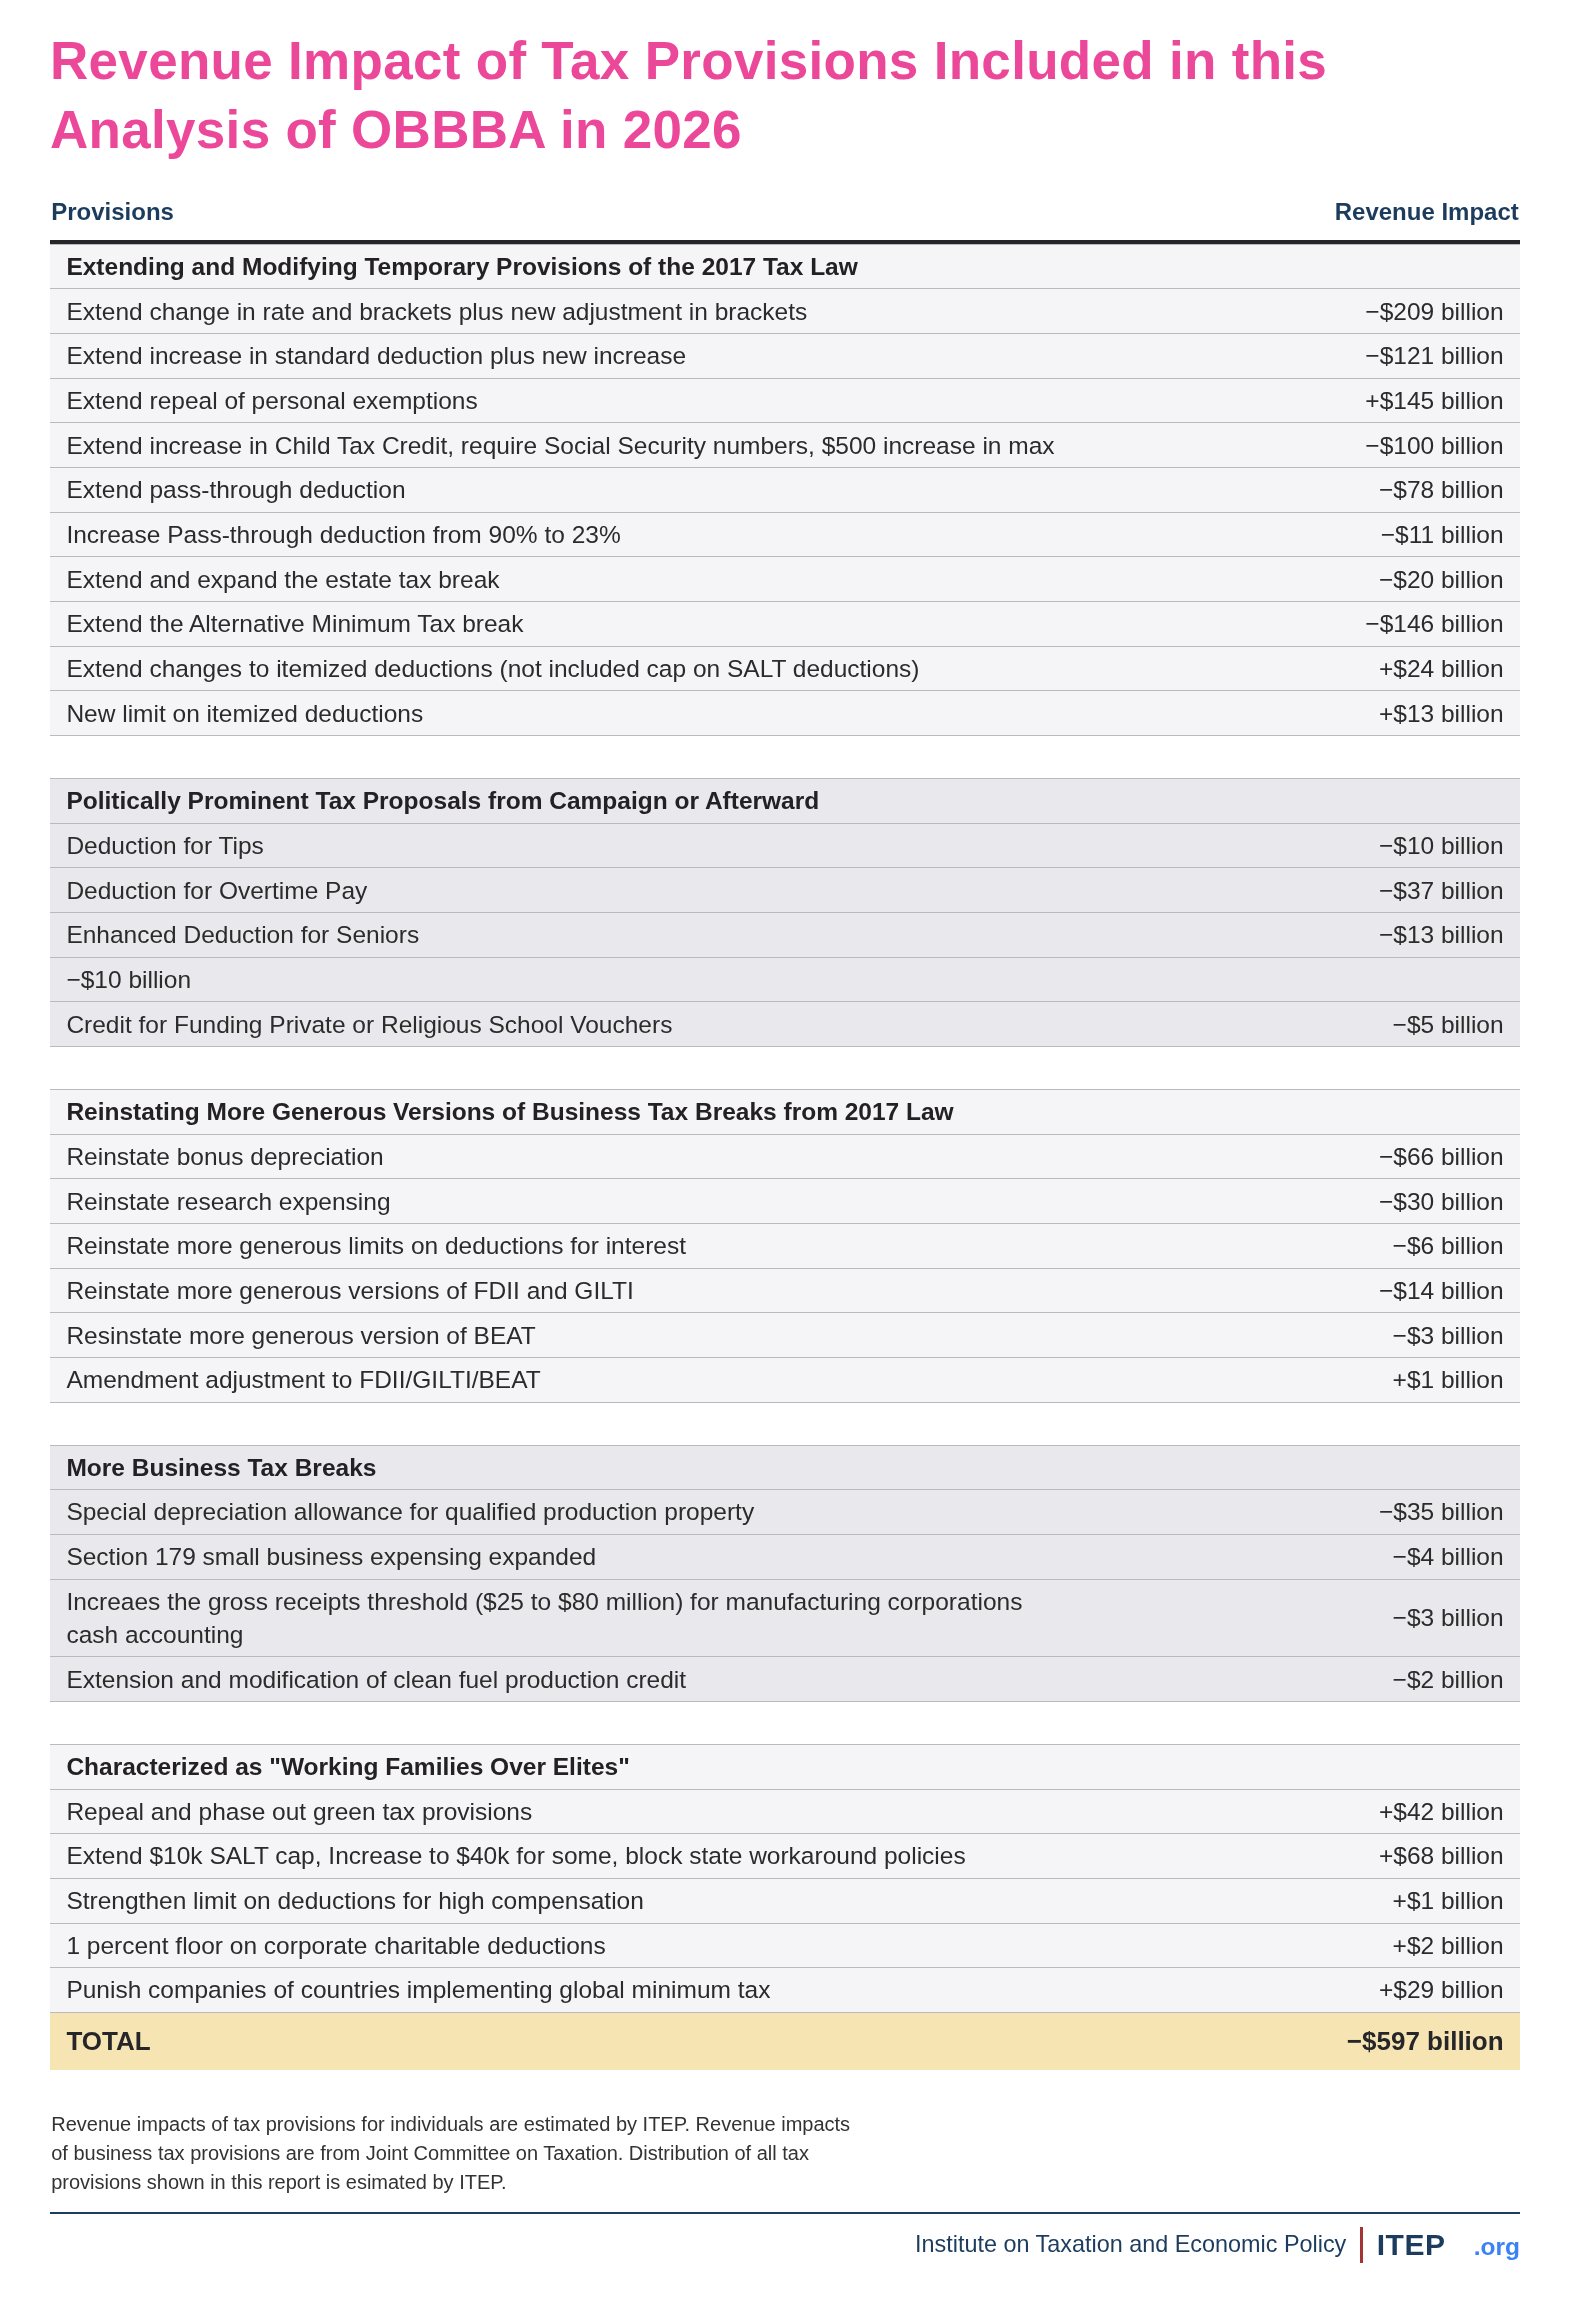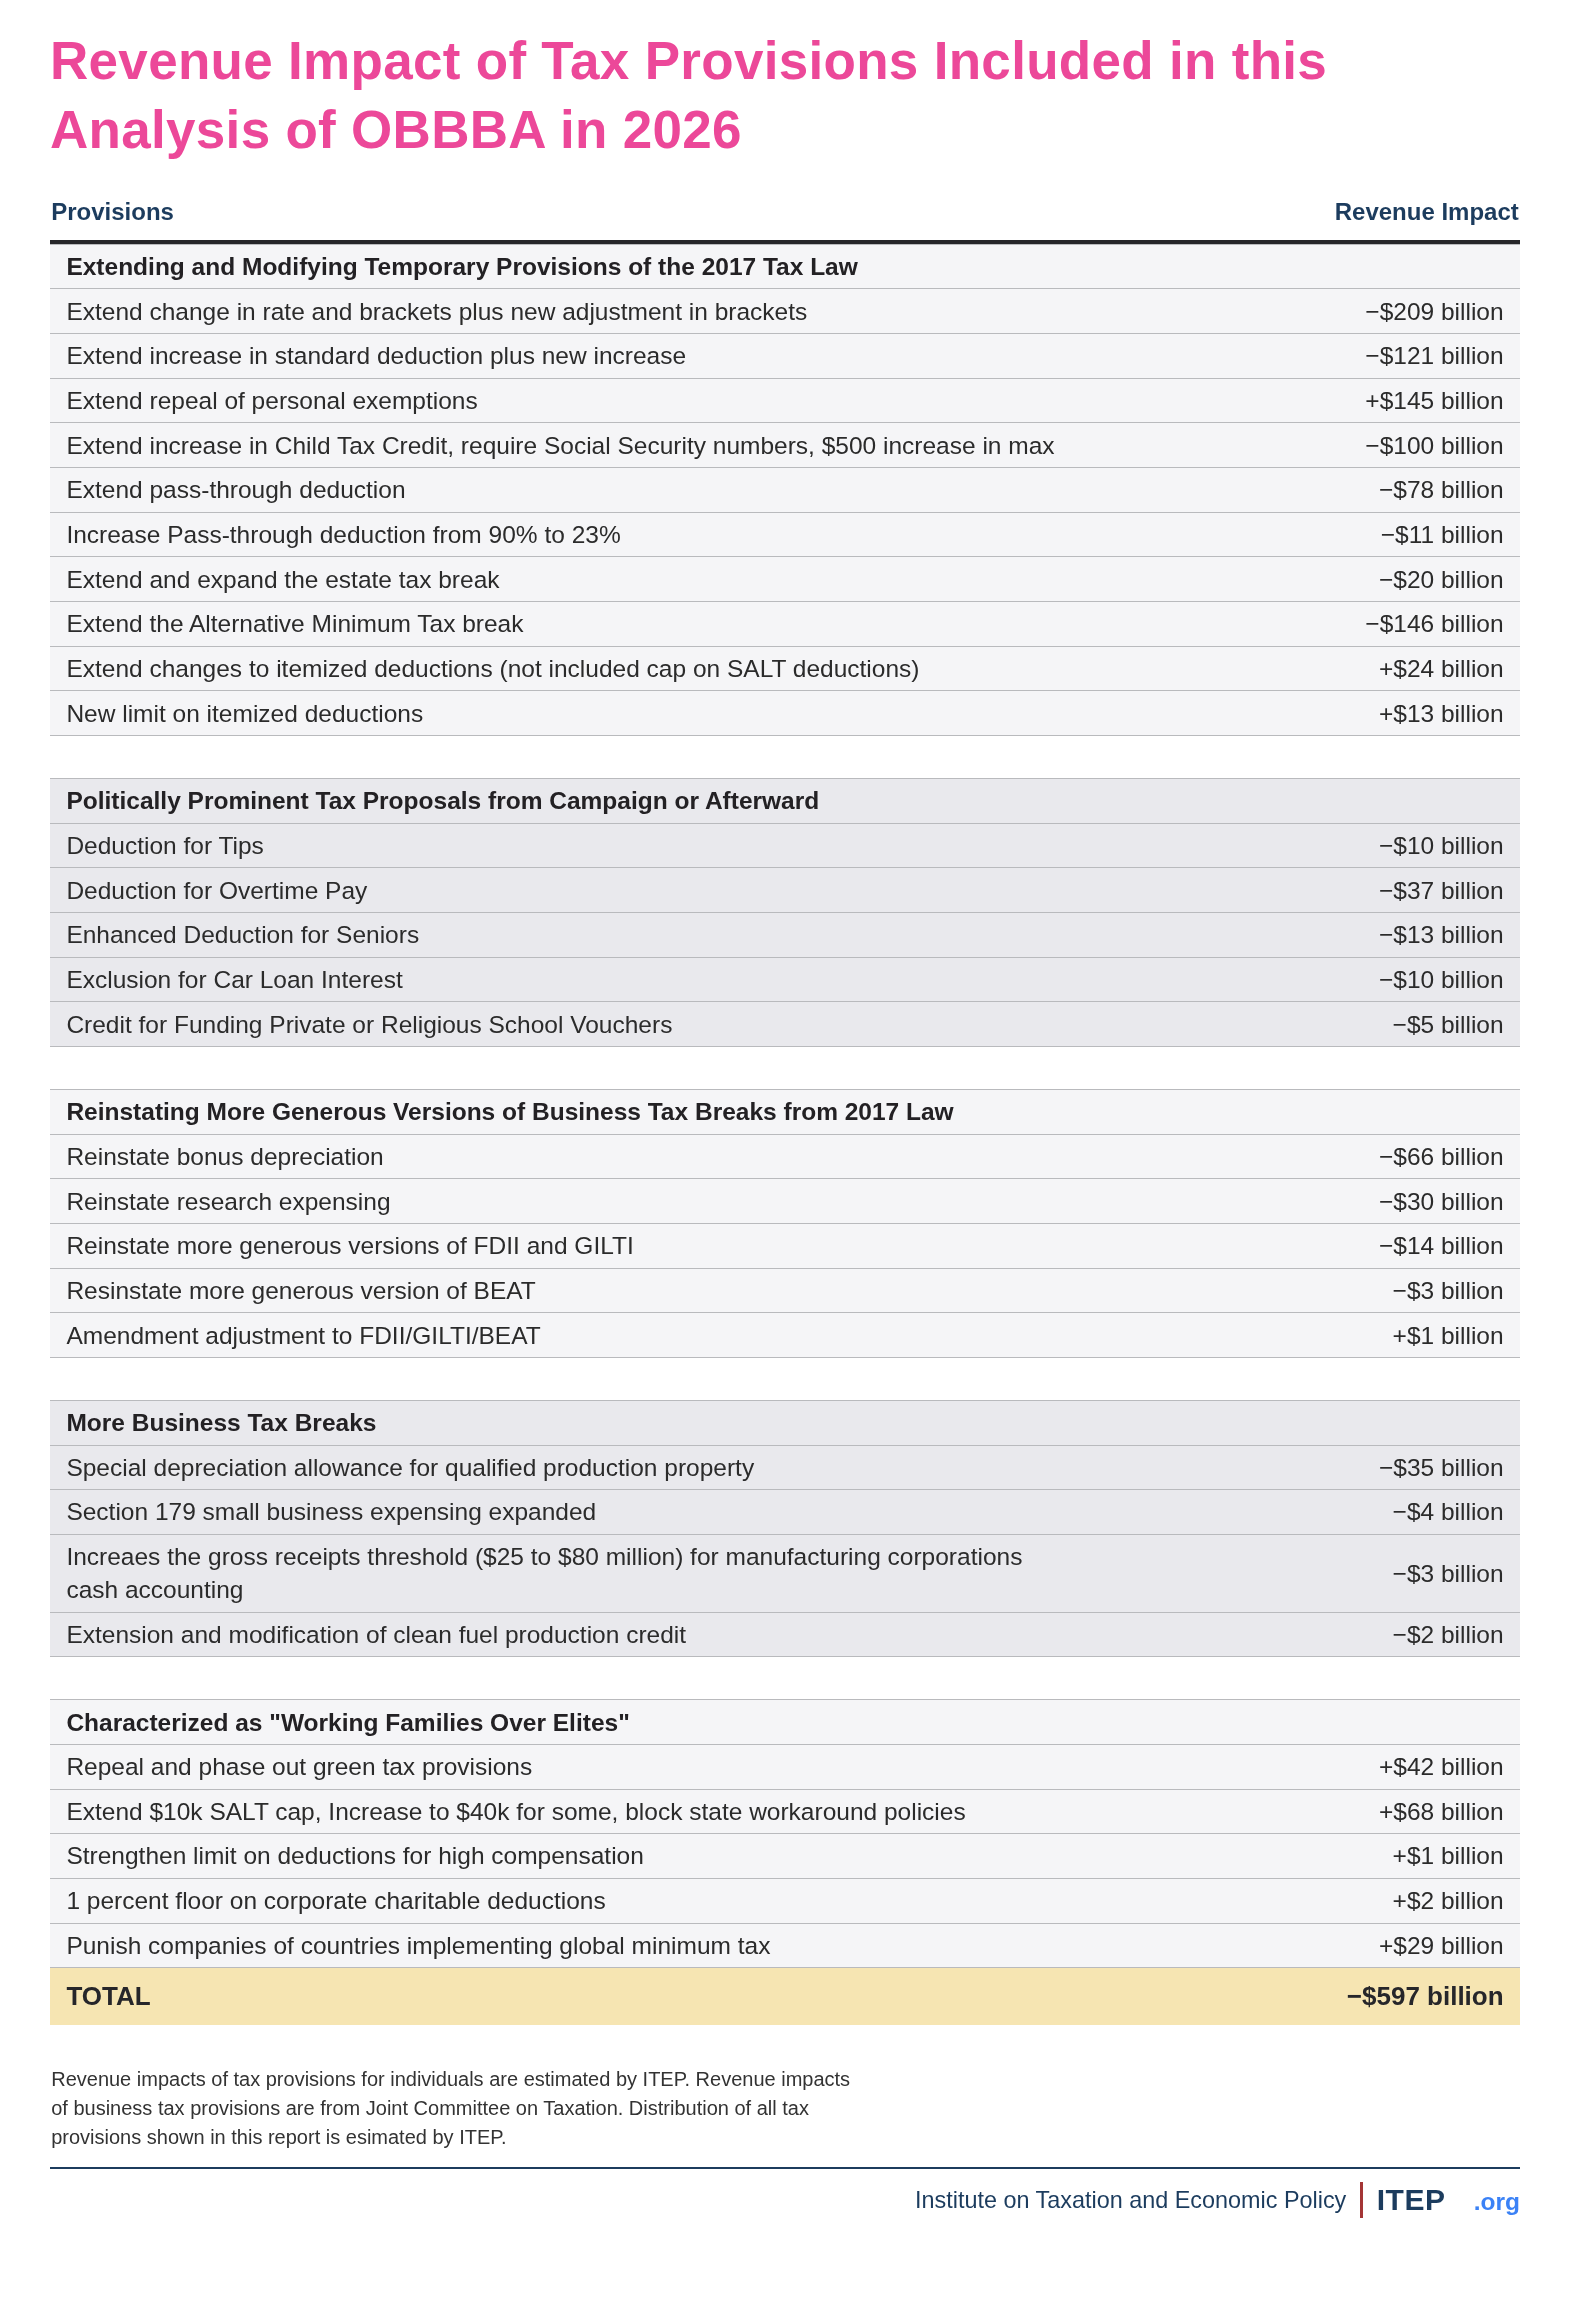--- a/index.html
+++ b/index.html
@@ -161,37 +161,40 @@
       </div>
       <div class="row data-row">
         <span class="prov">Deduction for Overtime Pay</span>
         <span class="val">−$37 billion</span>
       </div>
       <div class="row data-row">
         <span class="prov">Enhanced Deduction for Seniors</span>
         <span class="val">−$13 billion</span>
       </div>
       <div class="row data-row">
-        <span class="prov">Exclusion for Car Loan Interest</span>
         <span class="val">−$10 billion</span>
       </div>
       <div class="row data-row">
         <span class="prov">Credit for Funding Private or Religious School Vouchers</span>
         <span class="val">−$5 billion</span>
       </div>
     </div>
     <div class="section light">
       <div class="row sec-header">Reinstating More Generous Versions of Business Tax Breaks from 2017 Law</div>
       <div class="row data-row">
         <span class="prov">Reinstate bonus depreciation</span>
         <span class="val">−$66 billion</span>
       </div>
       <div class="row data-row">
         <span class="prov">Reinstate research expensing</span>
         <span class="val">−$30 billion</span>
+      </div>
+      <div class="row data-row">
+        <span class="prov">Reinstate more generous limits on deductions for interest</span>
+        <span class="val">−$6 billion</span>
       </div>
       <div class="row data-row">
         <span class="prov">Reinstate more generous versions of FDII and GILTI</span>
         <span class="val">−$14 billion</span>
       </div>
       <div class="row data-row">
         <span class="prov">Resinstate more generous version of BEAT</span>
         <span class="val">−$3 billion</span>
       </div>
       <div class="row data-row">

